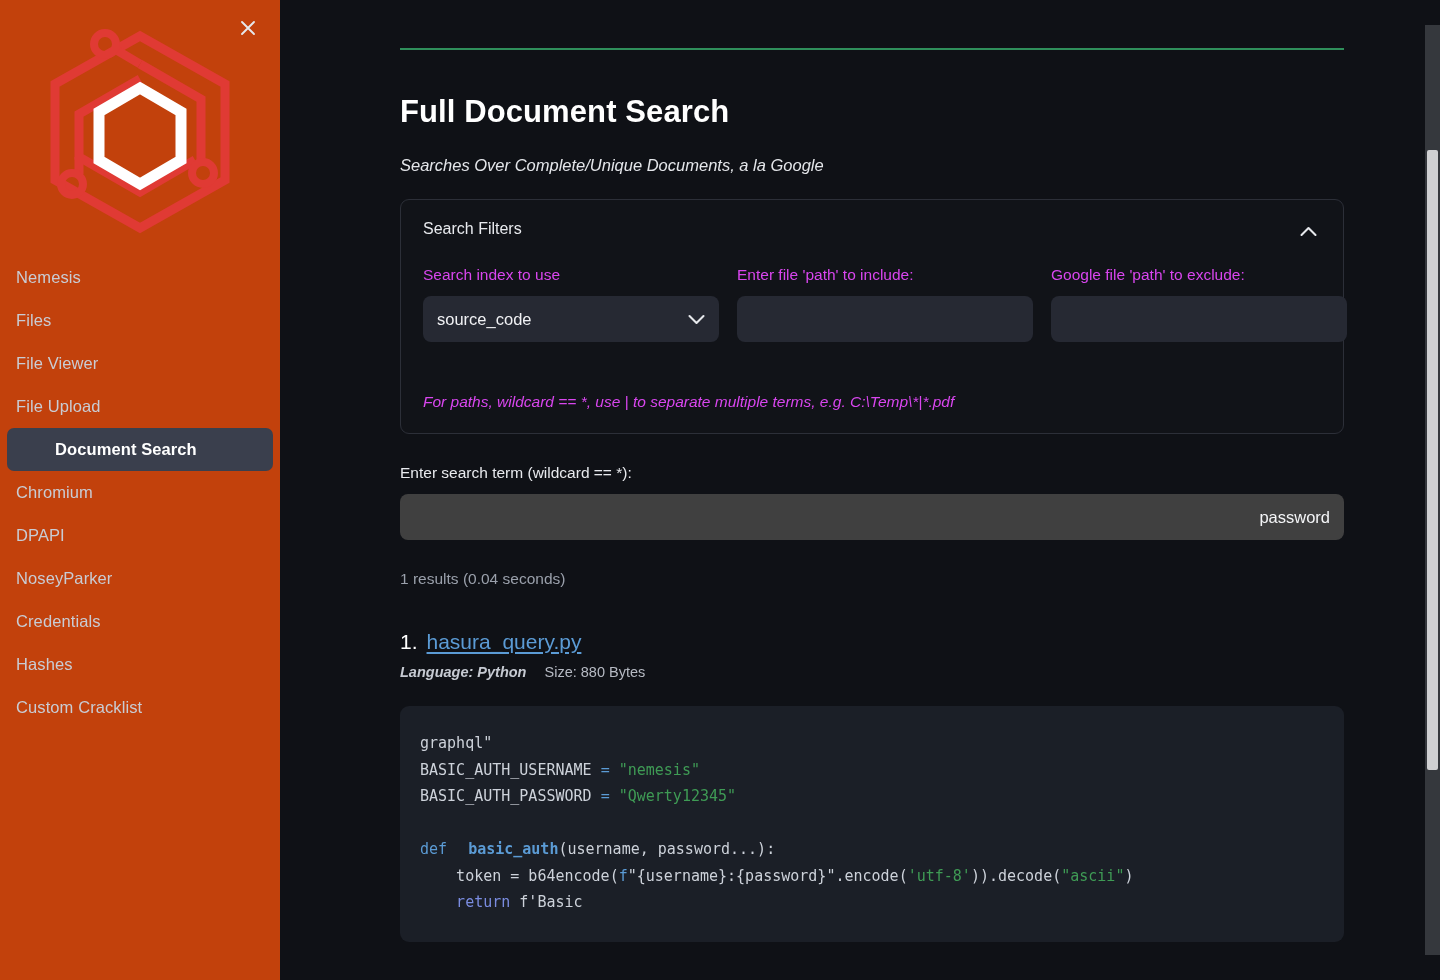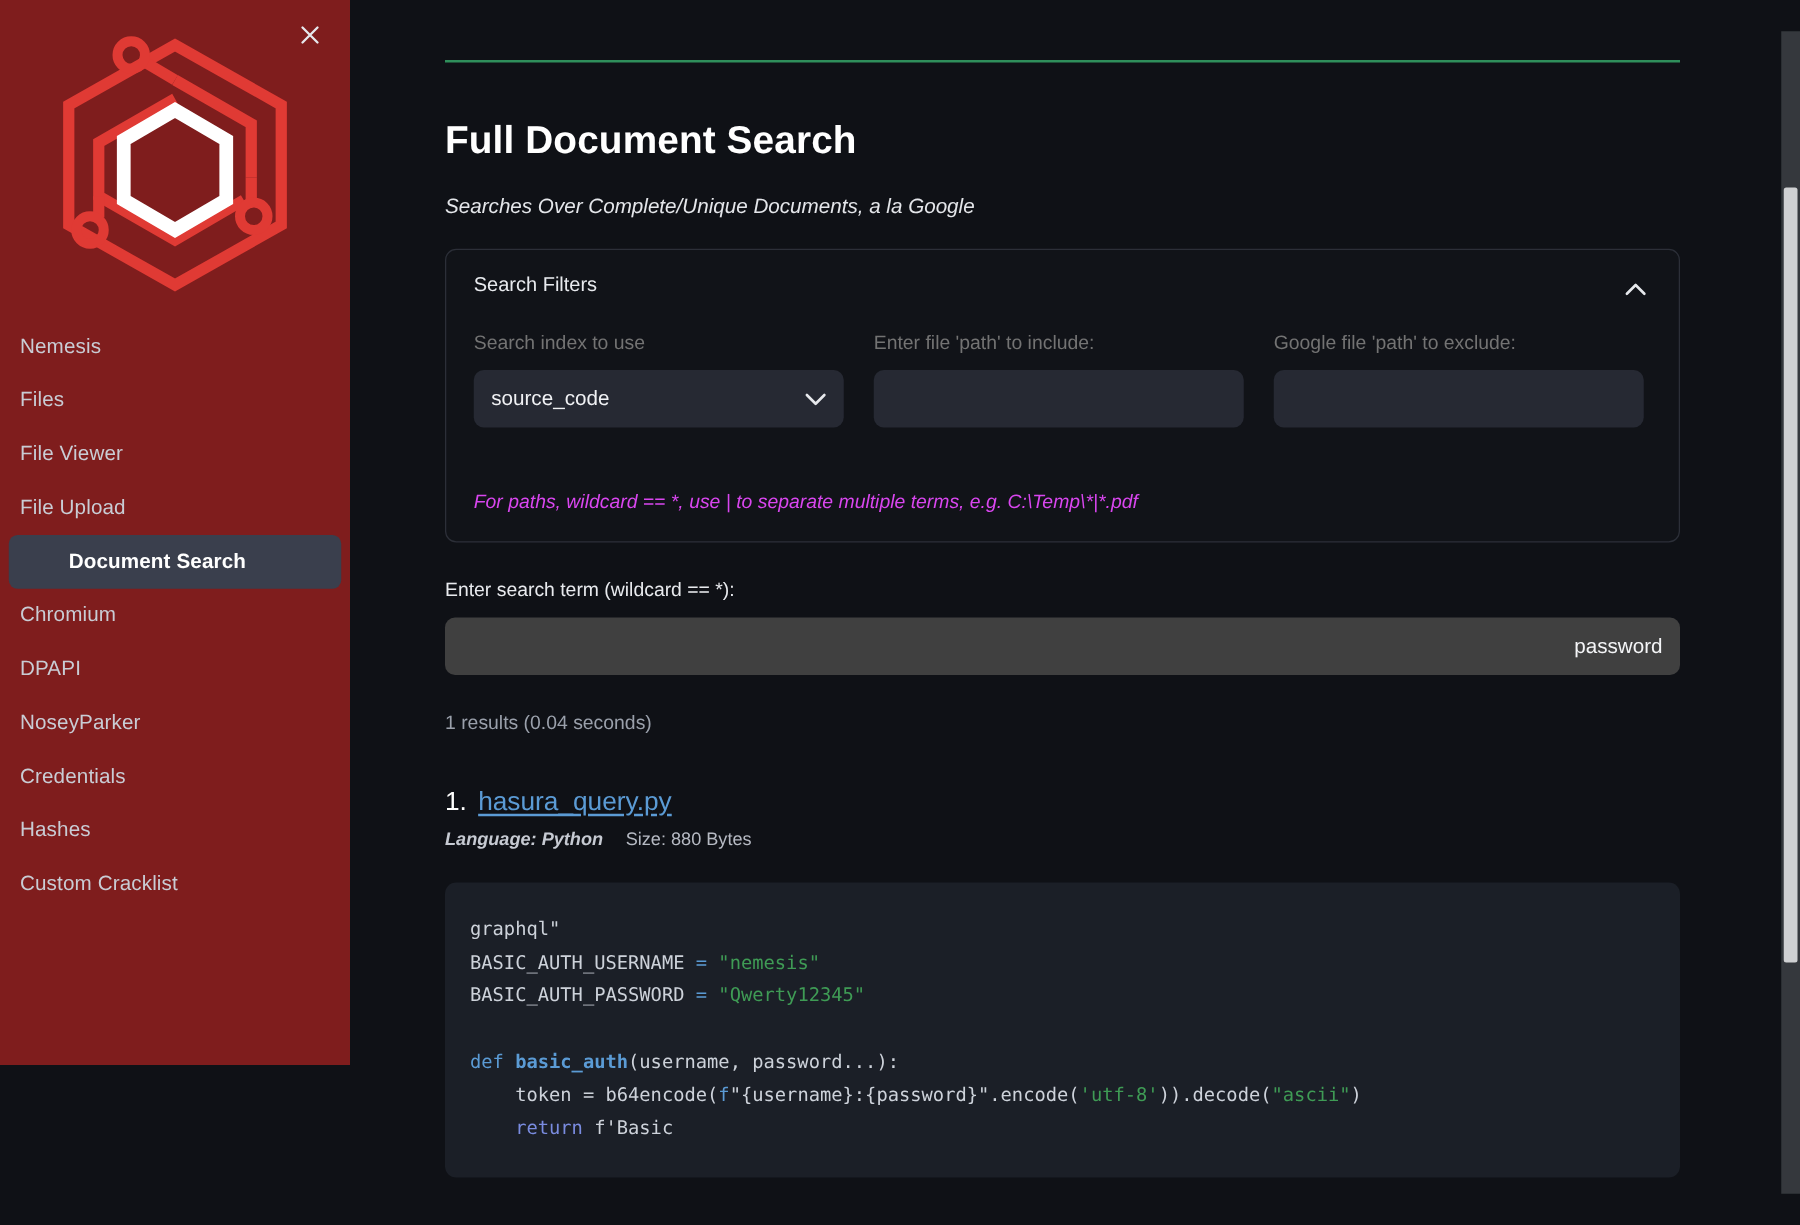--- a/index.html
+++ b/index.html
@@ -16,22 +16,22 @@
     position: relative;
     width: 1440px;
     height: 980px;
     display: flex;
     background: #0f1116;
   }
 
   
   #sidebar {
     width: 280px;
-    height: 852px;
-    background: #7f1d1d;
+    height: 980px;
+    background: #c2410c;
     flex: 0 0 280px;
     position: relative;
     overflow: hidden;
   }
 
   #close-btn {
     position: absolute;
     top: 14px;
     right: 18px;
     width: 28px;
@@ -76,21 +76,21 @@
   
   #main {
     flex: 1 1 auto;
     height: 980px;
     background: #0f1116;
     position: relative;
     overflow: hidden;
   }
 
   #content {
-    padding: 48px 96px 0 76px;
+    padding: 48px 96px 0 120px;
   }
 
   #top-rule {
     height: 0;
     border-top: 2px solid #2f8f5b;
     margin-bottom: 44px;
   }
 
   #page-title {
     font-size: 31px;
@@ -136,21 +136,21 @@
   }
 
   #filters-grid {
     display: grid;
     grid-template-columns: 1fr 1fr 1fr;
     column-gap: 18px;
   }
 
   .field-label {
     font-size: 15.5px;
-    color: #737373;
+    color: #d946ef;
     margin-bottom: 12px;
     white-space: nowrap;
   }
 
   .sel-wrap {
     position: relative;
     width: 296px;
     height: 56px;
   }
   .sel-box {
@@ -258,21 +258,21 @@
     font-family: "DejaVu Sans Mono", monospace;
     font-size: 15px;
     line-height: 26.5px;
     color: #cdd2da;
     white-space: pre;
     overflow: hidden;
   }
   .tok-str { color: #3f9b55; }
   .tok-op  { color: #5b9bd5; }
   .tok-kw  { color: #5b9bd5; }
-  .tok-fn  { color: #5b9bd5; font-weight: bold; }
+  .tok-fn  { color: #5b9bd5; font-weight: bold; margin-left: 12px; }
   .tok-kw2 { color: #7a8ce0; }
 
   
   #scroll-track {
     position: absolute;
     top: 25px;
     right: 0;
     width: 15px;
     height: 930px;
     background: #35383d;

